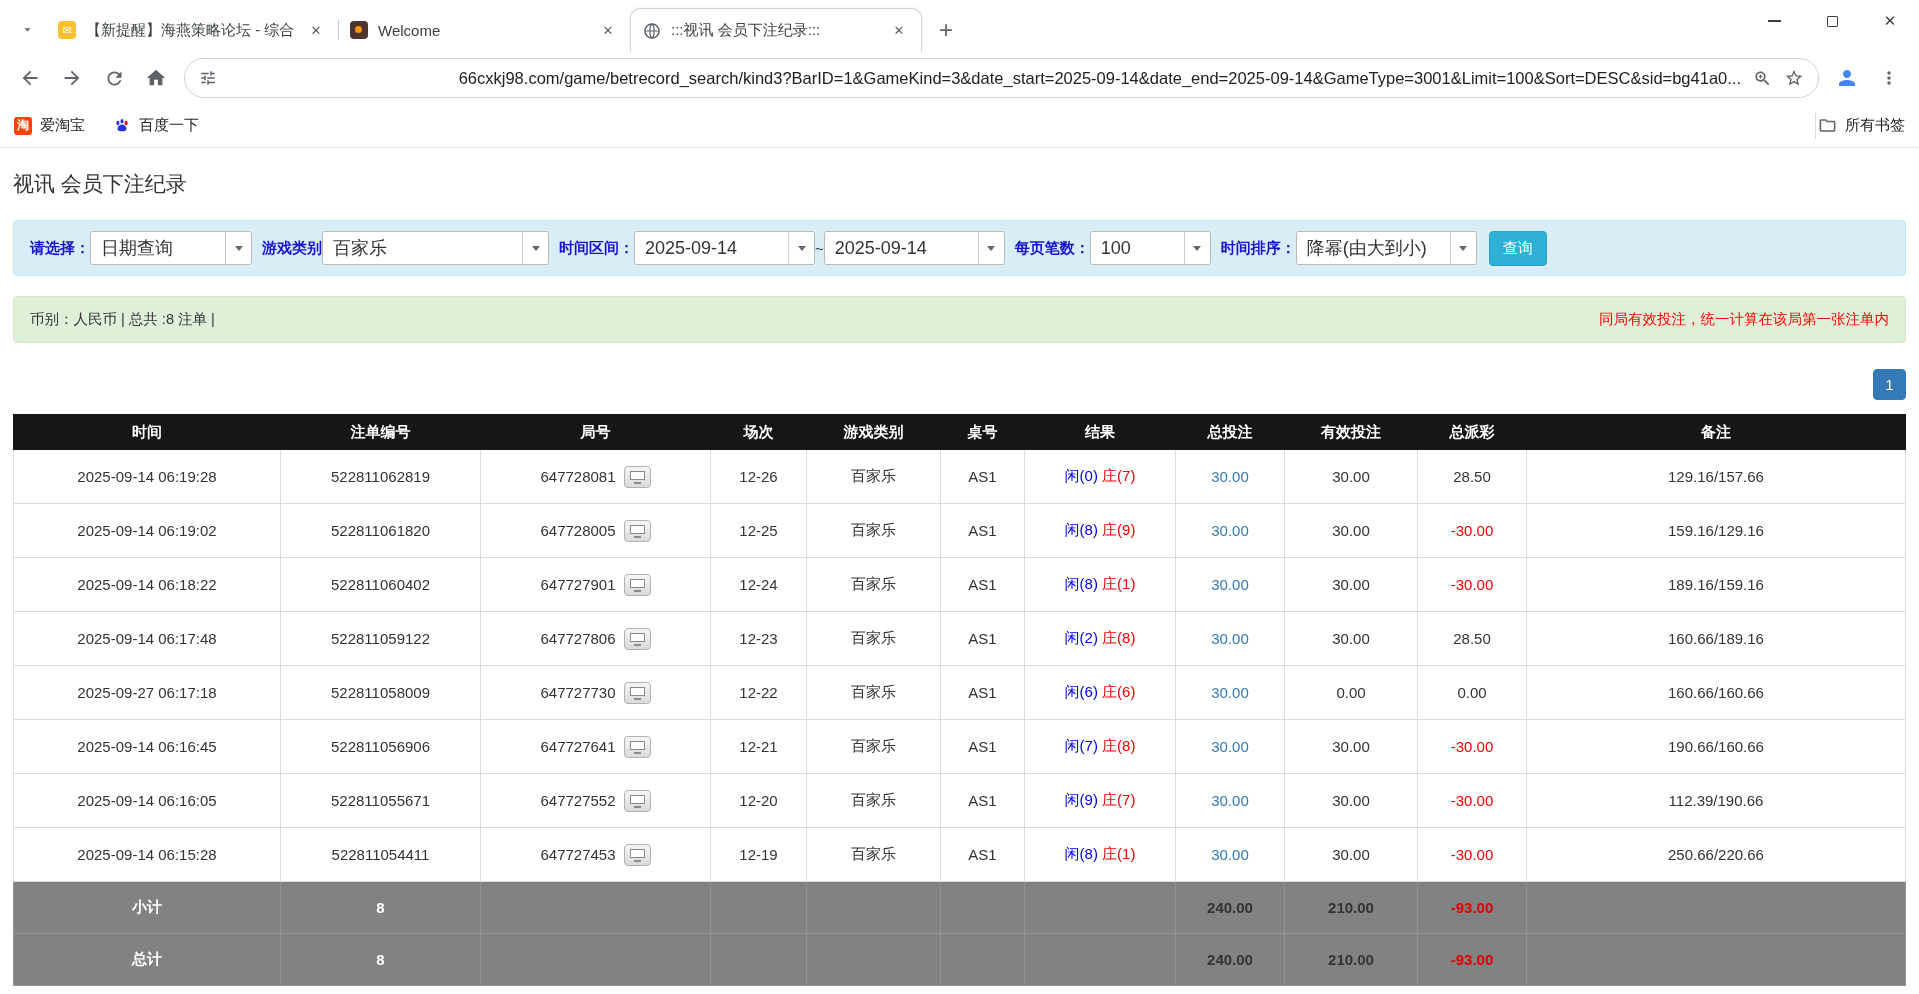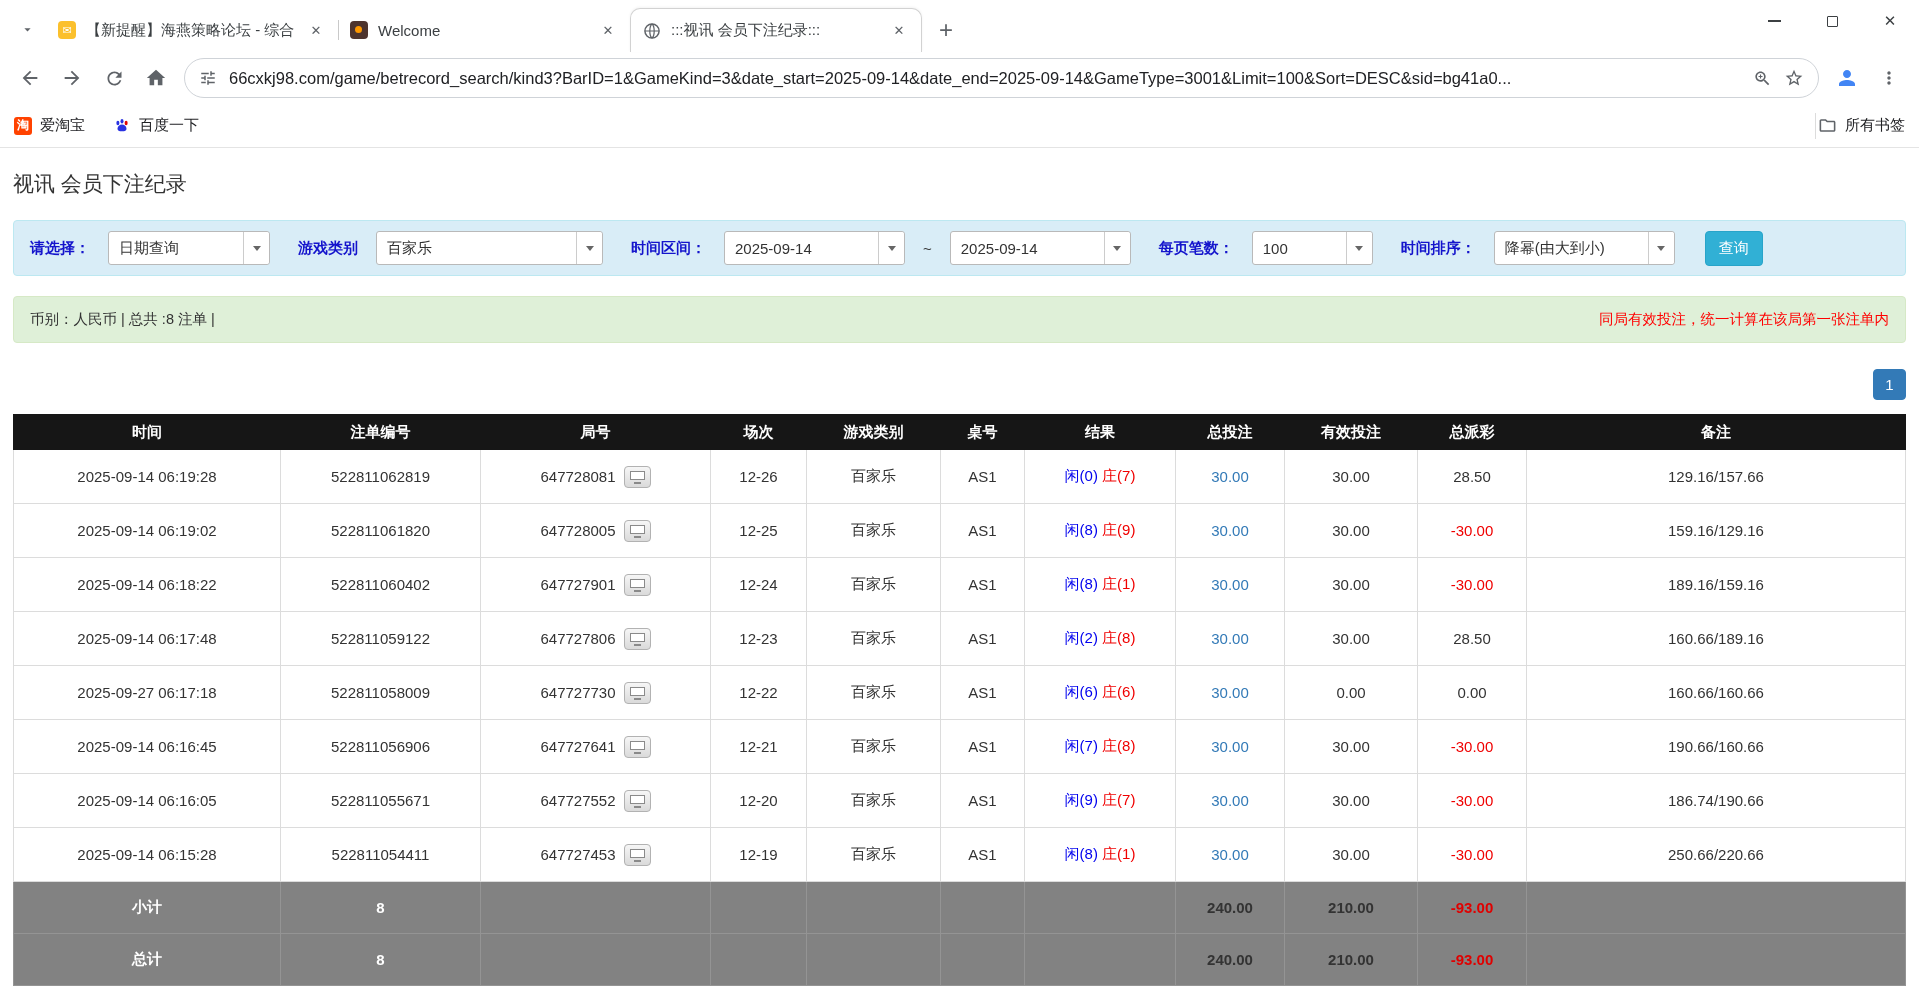--- a/index.html
+++ b/index.html
@@ -21,37 +21,37 @@
   .new-tab { width: 32px; height: 32px; margin: 0 0 6px 8px; display: flex; align-items: center; justify-content: center; font-size: 24px; color: #5f6368; border-radius: 50%; cursor: pointer; }
   .win-controls { position: absolute; right: 0; top: 0; display: flex; }
   .win-btn { width: 58px; height: 42px; display: flex; align-items: center; justify-content: center; cursor: pointer; }
   .wc-min { width: 13px; height: 1.6px; background: #3c4043; }
   .wc-max { width: 11px; height: 11px; border: 1.6px solid #3c4043; border-radius: 1px; }
   .wc-close { color: #3c4043; font-size: 15px; }
 
   .navbar { height: 52px; background: #fff; display: flex; align-items: center; padding: 0 10px; gap: 2px; }
   .nav-icon { width: 40px; height: 40px; border-radius: 50%; display: flex; align-items: center; justify-content: center; cursor: pointer; flex: none; }
   .addressbar { flex: 1; height: 40px; border: 1px solid #cfd3d8; border-radius: 20px; background: #fff; display: flex; align-items: center; gap: 12px; padding: 0 14px; margin: 0 6px; }
-  .url-text { flex: 1; font-size: 16.5px; color: #202124; white-space: nowrap; overflow: hidden; }
+  .url-text { flex: 1; font-size: 16.5px; color: #202124; white-space: nowrap; overflow: hidden; text-align: right; }
   .addr-icon { display: flex; align-items: center; justify-content: center; cursor: pointer; flex: none; }
 
   .bookmarksbar { height: 44px; background: #fff; border-bottom: 1px solid #e4e4e4; display: flex; align-items: center; padding: 0 14px; gap: 28px; }
   .bookmark { display: flex; align-items: center; gap: 8px; font-size: 15px; color: #202124; cursor: pointer; }
   .tb-fav { width: 18px; height: 18px; background: #ff4200; border-radius: 3px; color: #fff; font-size: 12px; font-weight: bold; display: flex; align-items: center; justify-content: center; }
   .all-bookmarks { margin-left: auto; display: flex; align-items: center; gap: 8px; font-size: 15px; color: #202124; border-left: 1px solid #dcdcdc; padding-left: 2px; height: 26px; cursor: pointer; }
 
   
   .page { padding: 0 13px; }
   .page-title { margin-top: 22px; font-size: 21px; font-weight: 500; color: #333; }
 
-  .filterbar { margin-top: 22px; background: #d9edf7; border: 1px solid #bce8f1; border-radius: 4px; height: 56px; display: flex; align-items: center; padding: 0 16px; gap: 18px; }
+  .filterbar { margin-top: 22px; background: #d9edf7; border: 1px solid #bce8f1; border-radius: 4px; height: 56px; display: flex; align-items: center; padding: 0 16px; gap: 0; }
   .flabel { color: #1414cc; font-weight: bold; font-size: 15px; white-space: nowrap; margin-left: 10px; }
   .flabel.first { margin-left: 0; }
   .combo { height: 34px; background: #fff; border: 1px solid #b9b9b9; border-radius: 3px; display: flex; align-items: center; cursor: pointer; }
-  .combo .cval { padding: 0 10px; font-size: 15px; color: #333; flex: 1; white-space: nowrap; overflow: hidden; }
+  .combo .cval { padding: 0 10px; font-size: 18px; color: #333; flex: 1; white-space: nowrap; overflow: hidden; }
   .combo .caret { width: 26px; align-self: stretch; border-left: 1px solid #ccc; display: flex; align-items: center; justify-content: center; background: #fff; border-radius: 0 3px 3px 0; }
   .caret i { border: 4px solid transparent; border-top: 5px solid #666; margin-top: 5px; }
   .w-select { width: 162px; } .w-game { width: 227px; } .w-date { width: 181px; } .w-size { width: 121px; } .w-sort { width: 181px; }
   .tilde { font-size: 15px; color: #333; }
   .search-btn { margin-left: 12px; background: #31b0d5; border: 1px solid #28a4c9; color: #fff; font-size: 15px; padding: 7px 13px; border-radius: 4px; cursor: pointer; font-family: inherit; }
 
   .summary { margin-top: 20px; background: #dff0d8; border: 1px solid #d6e9c6; border-radius: 4px; padding: 13px 16px; display: flex; justify-content: space-between; align-items: center; }
   .summary-left { font-size: 14.5px; color: #333; }
   .summary-right { font-size: 14.5px; color: #ff0000; }
 
@@ -416,21 +416,21 @@
                 <span class="ri2"></span>
               </span>
             </span></td>
           <td>12-20</td>
           <td>百家乐</td>
           <td>AS1</td>
           <td><span class="blue">闲(9)</span> <span class="red">庄(7)</span></td>
           <td><span class="link-blue">30.00</span></td>
           <td>30.00</td>
           <td><span class="red">-30.00</span></td>
-          <td>186.74/190.66</td>
+          <td>112.39/190.66</td>
         </tr>
         <tr>
           <td>2025-09-14 06:15:28</td>
           <td>522811054411</td>
           <td><span class="round-wrap">
               <span>647727453</span>
               <span class="roadmap-icon">
                 <span class="ri"></span>
                 <span class="ri2"></span>
               </span>

